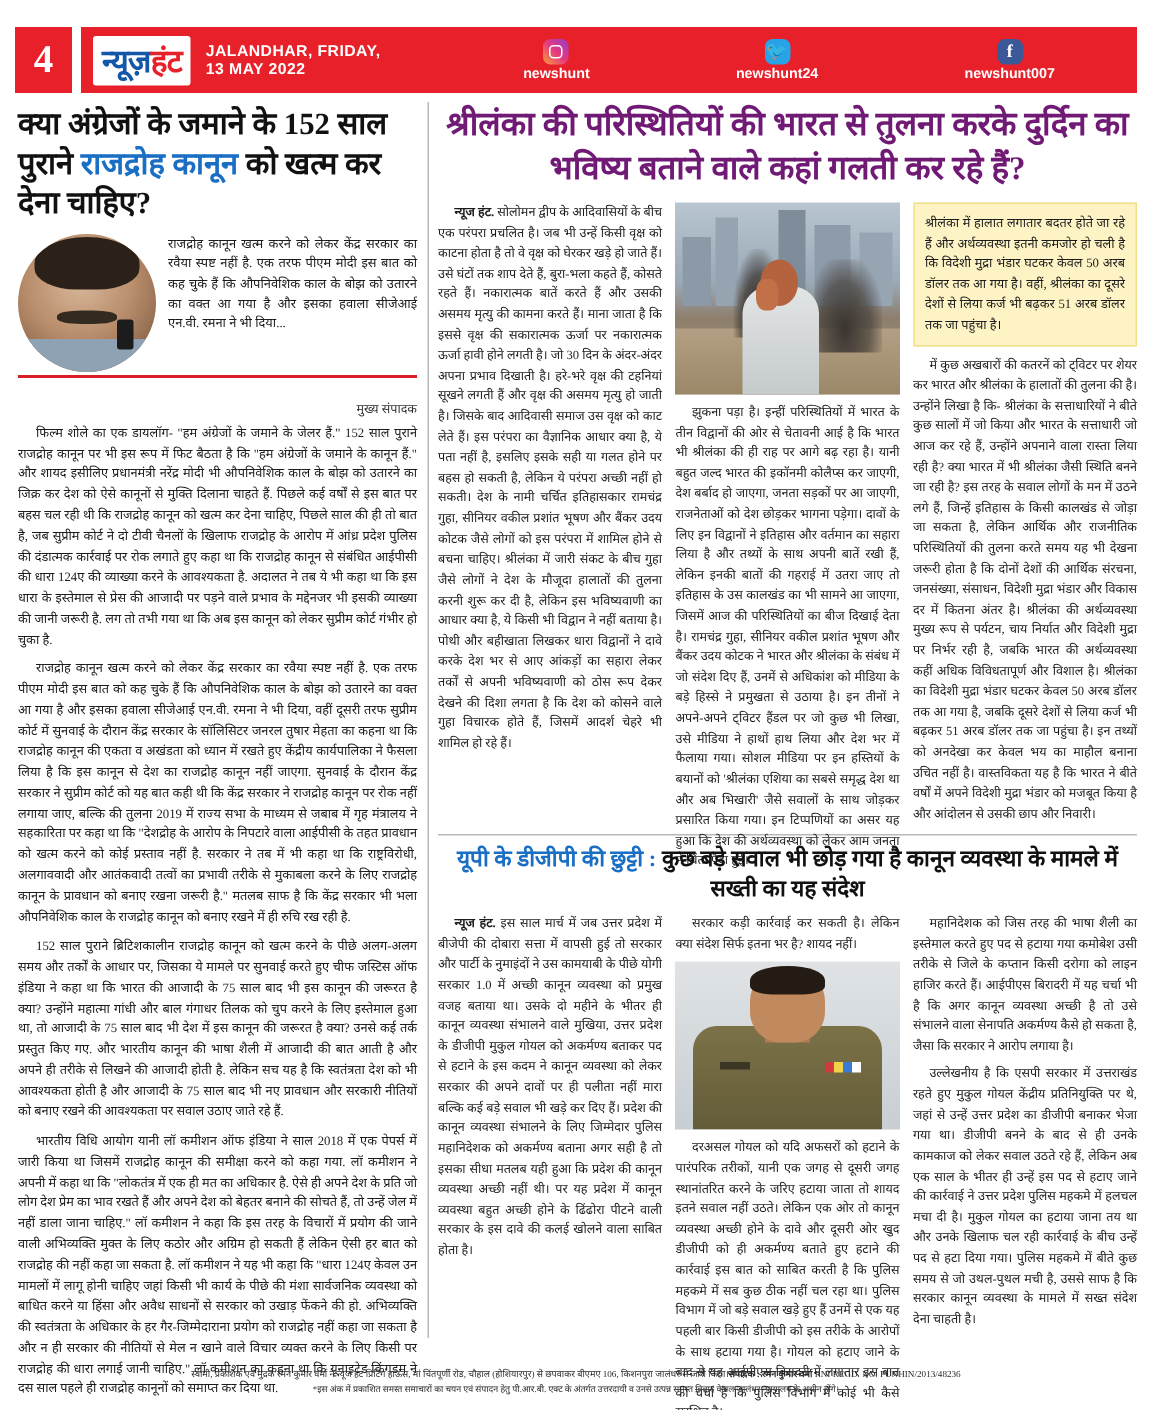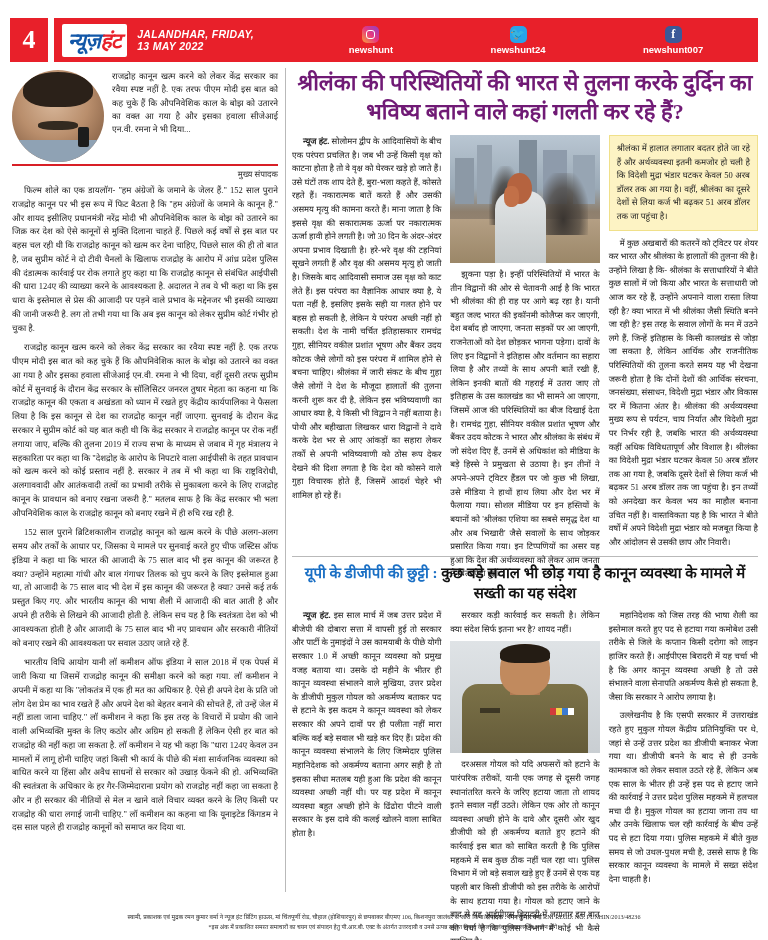--- a/index.html
+++ b/index.html
@@ -32,21 +32,20 @@
     font-weight: bold;
     display: flex; align-items: center; justify-content: center;
     font-family: "Liberation Serif", serif;
   }
   .logo-block {
     flex: 0 0 240px;
     background: #e8202a;
     display: flex; align-items: center;
     margin-left: 6px;
     padding-left: 8px;
-    font-style: italic;
   }
   .logo-chip {
     background: #ffffff;
     padding: 2px 6px 3px 6px;
     border-radius: 2px;
     font-size: 21px;
     font-weight: bold;
     letter-spacing: -0.5px;
     white-space: nowrap;
   }
@@ -162,21 +161,21 @@
     line-height: 1.1;
     margin-top: 2px;
   }
   .editor-name-rule {
     height: 2px; background: #d81f26; margin-top: 2px;
   }
   .editor-role {
     text-align: right;
     font-size: 8.4px;
     color: #333;
-    margin-top: 2px;
+    margin-top: 14px;
     font-family: "Liberation Serif", serif;
   }
   .body-text {
     font-size: 8.5px;
     line-height: 1.62;
     text-align: justify;
     color: #1b1b1b;
     font-family: "Liberation Serif", serif;
     margin-top: 5px;
   }
@@ -355,20 +354,21 @@
         <div class="glyph fb">f</div>
         <div class="lbl">newshunt007</div>
       </div>
     </div>
   </div>
 
   <div class="vrule" style="left:285px; top:68px; height:824px;"></div>
   <div class="hrule" style="left:292px; top:556px; width:466px;"></div>
 
   <div class="left-col">
+    <h1 class="lead-head"><span>क्या अंग्रेजों के जमाने के 152 साल पुराने </span><span class="hl">राजद्रोह कानून</span><span> को खत्म कर देना चाहिए?</span></h1>
 
     <div class="editor-row">
       <div class="editor-photo">
         <div class="hair"></div>
           <div class="mus"></div>
           <div class="shirt"></div>
           <div class="mic"></div>
       </div>
       <div class="editor-intro">राजद्रोह कानून खत्म करने को लेकर केंद्र सरकार का रवैया स्पष्ट नहीं है. एक तरफ पीएम मोदी इस बात को कह चुके हैं कि औपनिवेशिक काल के बोझ को उतारने का वक्त आ गया है और इसका हवाला सीजेआई एन.वी. रमना ने भी दिया...</div>
     </div>

